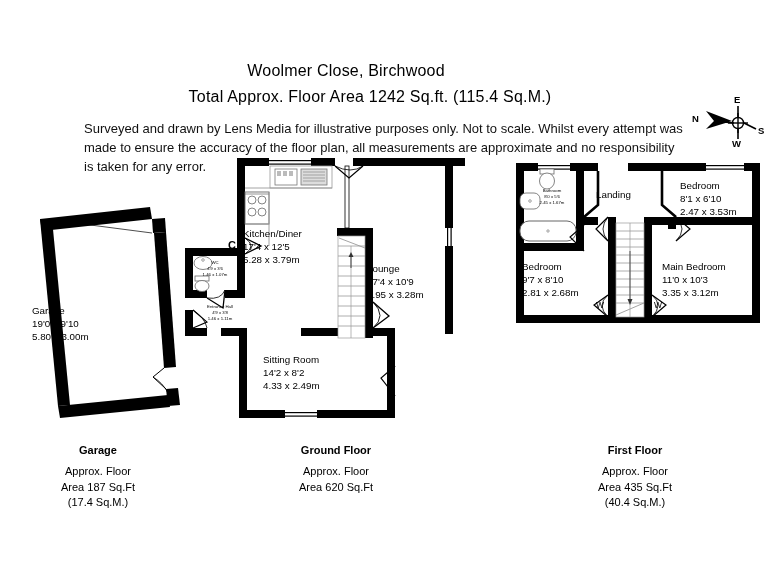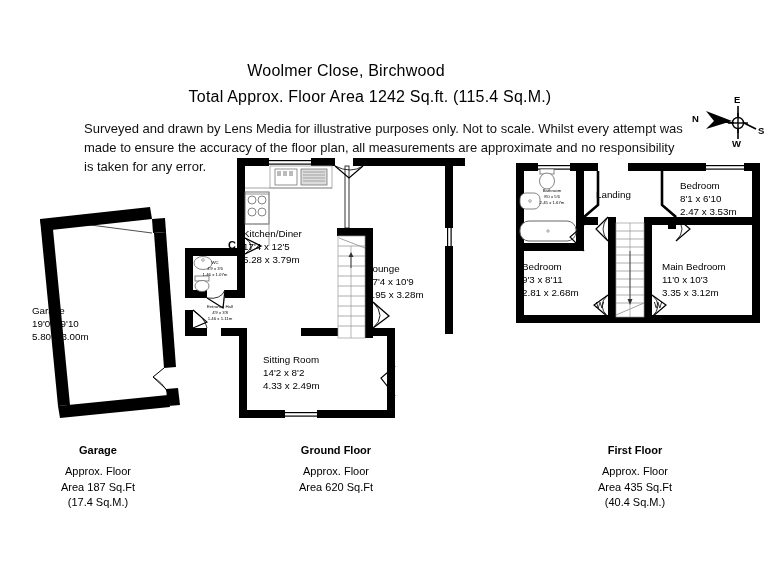--- a/index.html
+++ b/index.html
@@ -359,21 +359,21 @@
     </div>
 
     <div class="room-label big" style="left:168px; top:25px; width:82px;">
       <span class="nm">Bedroom</span>
       <span class="nm">8'1 x 6'10</span>
       <span class="nm">2.47 x 3.53m</span>
     </div>
 
     <div class="room-label big" style="left:10px; top:106px; width:86px;">
       <span class="nm">Bedroom</span>
-      <span class="nm">9'3 x 8'11</span>
+      <span class="nm">9'7 x 8'10</span>
       <span class="nm">2.81 x 2.68m</span>
     </div>
 
     <div class="room-label big" style="left:150px; top:106px; width:98px;">
       <span class="nm">Main Bedroom</span>
       <span class="nm">11'0 x 10'3</span>
       <span class="nm">3.35 x 3.12m</span>
     </div>
 
     <div class="wlabel" style="left:84px; top:145px;">W</div>

